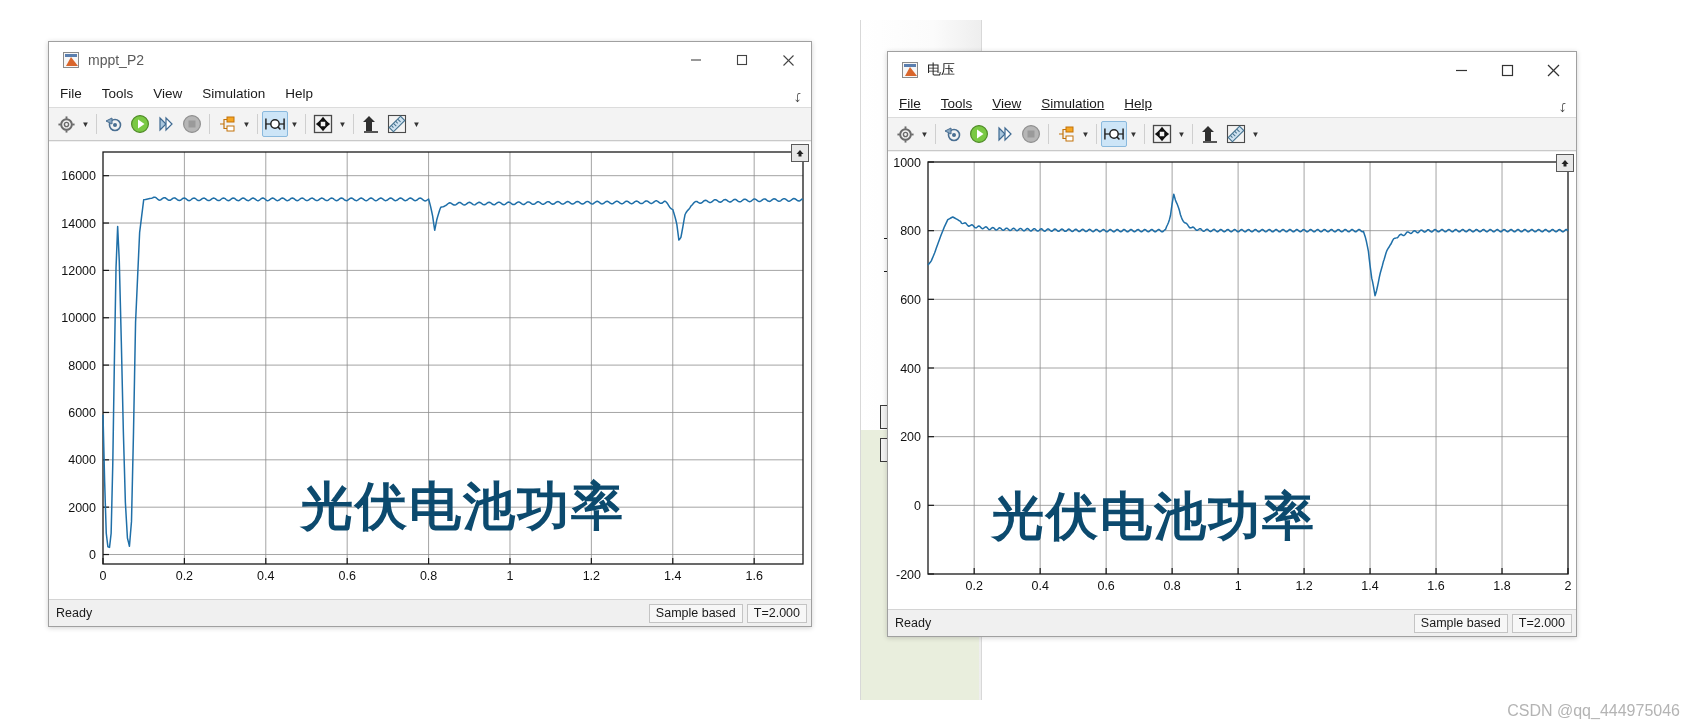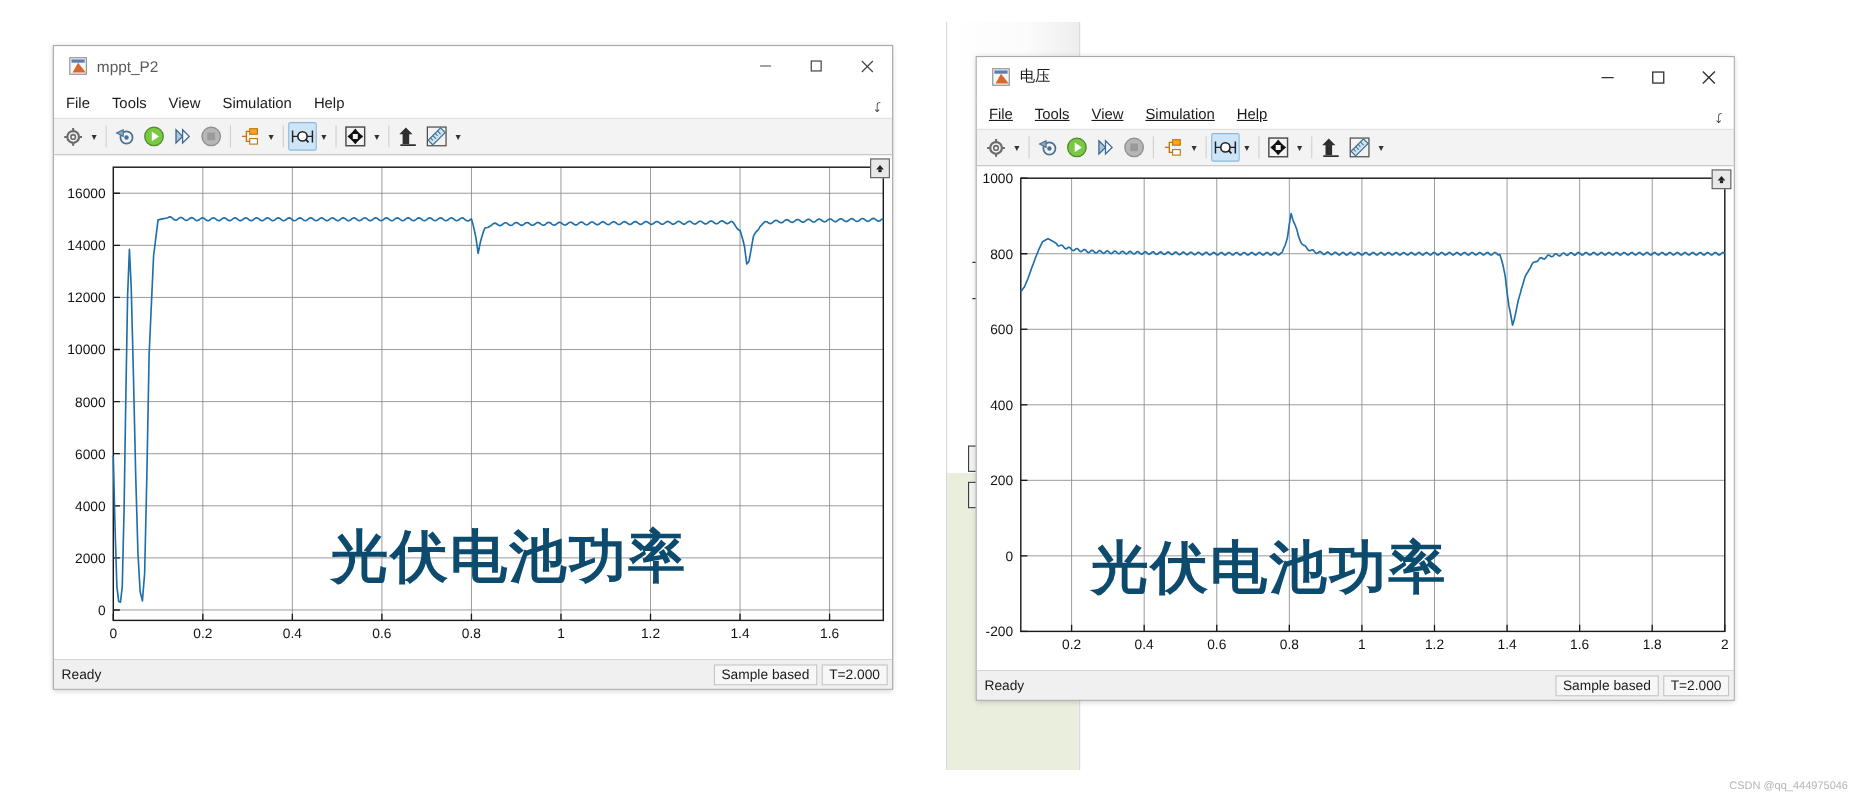--- a/index.html
+++ b/index.html
@@ -139,21 +139,21 @@
     display:flex;align-items:center;flex:0 0 auto;font-size:12.5px;color:#1a1a1a;
   }
   .st-ready{padding-left:7px;flex:1 1 auto;}
   .st-cell{
     border:1px solid #c4c4c4;background:#f7f7f7;height:19px;
     display:flex;align-items:center;padding:0 6px;margin-right:4px;box-sizing:border-box;
   }
 
   #watermark{
     position:absolute;right:14px;bottom:4px;z-index:20;
-    font-size:10px;color:#b4b4b4;font-family:"Liberation Sans",sans-serif;
+    font-size:16px;color:#b4b4b4;font-family:"Liberation Sans",sans-serif;
   }
 </style>
 </head>
 <body>
 
 <div id="model-backdrop"></div>
 <div id="model-green"></div>
 
 <div class="sl-bracket" style="left:884px;top:238px;height:32px;"></div>
 

